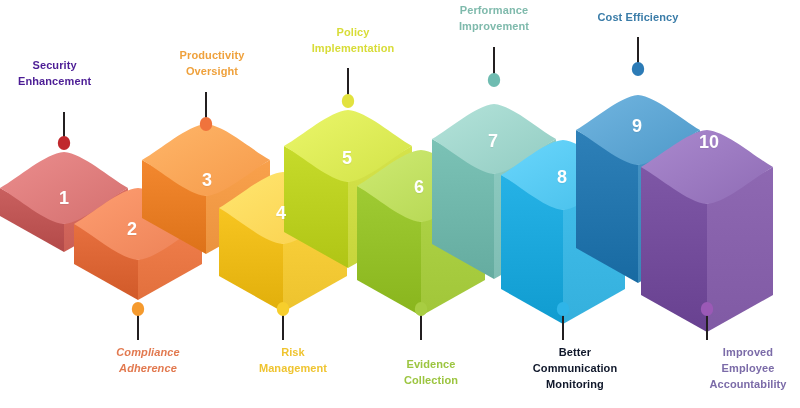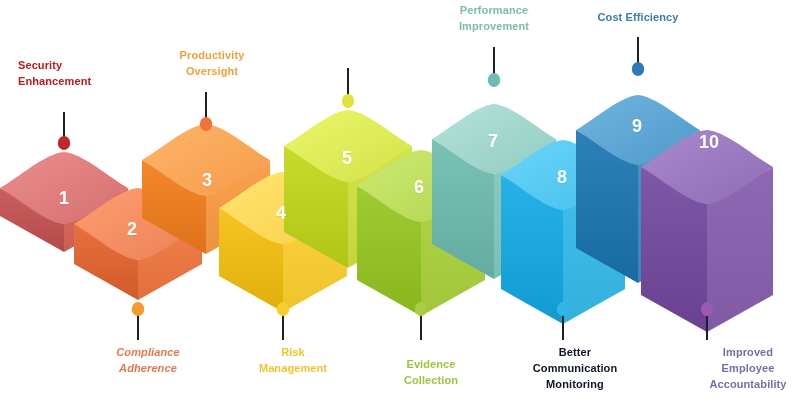--- a/index.html
+++ b/index.html
@@ -308,32 +308,34 @@
         <ellipse cx="638" cy="69" rx="6.2" ry="7" fill="#2C7BB6"></ellipse>
       </g>
       <g>
         <line x1="707" y1="309" x2="707" y2="340" stroke="#231F20" stroke-width="2"></line>
         <ellipse cx="707" cy="309" rx="6.2" ry="7" fill="#9B59B6"></ellipse>
       </g>
     </svg>
 
   <div class="label-layer" id="labels">
       <div class="cube-num" style="left: 64px; top: 198px;">1</div>
-      <div class="label l" style="left: 18px; top: 58px; color: #b91c1c;">Security
+      <div class="label l" style="left: 18px; top: 58px; color: #4c1d95; text-align: center;">Security
 Enhancement</div>
       <div class="cube-num" style="left: 132px; top: 229px;">2</div>
       <div class="label c" style="left: 148px; top: 345px; color: rgb(226, 121, 79); font-style: italic;">Compliance
 Adherence</div>
       <div class="cube-num" style="left: 207px; top: 180px;">3</div>
       <div class="label c" style="left: 212px; top: 48px; color: rgb(239, 161, 60);">Productivity
 Oversight</div>
       <div class="cube-num" style="left: 281px; top: 213px;">4</div>
       <div class="label c" style="left: 293px; top: 345px; color: rgb(239, 196, 48);">Risk
 Management</div>
       <div class="cube-num" style="left: 347px; top: 158px;">5</div>
+      <div class="label c" style="left: 353px; top: 25px; color: rgb(216, 220, 56);">Policy
+Implementation</div>
       <div class="cube-num" style="left: 419px; top: 187px;">6</div>
       <div class="label c" style="left: 431px; top: 345px; color: rgb(156, 197, 64); margin-top: 12px;">Evidence
 Collection</div>
       <div class="cube-num" style="left: 493px; top: 141px;">7</div>
       <div class="label c" style="left: 494px; top: 3px; color: rgb(127, 186, 172);">Performance
 Improvement</div>
       <div class="cube-num" style="left: 562px; top: 177px;">8</div>
       <div class="label c" style="left: 575px; top: 345px; color: #0f172a;">Better
 Communication
 Monitoring</div>

